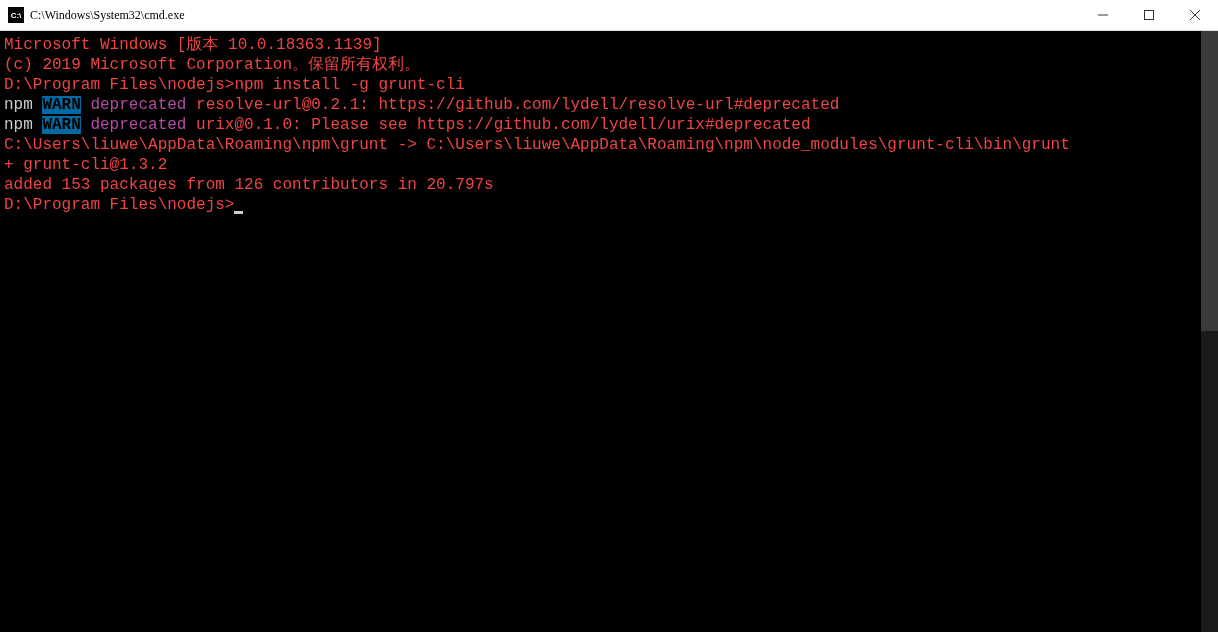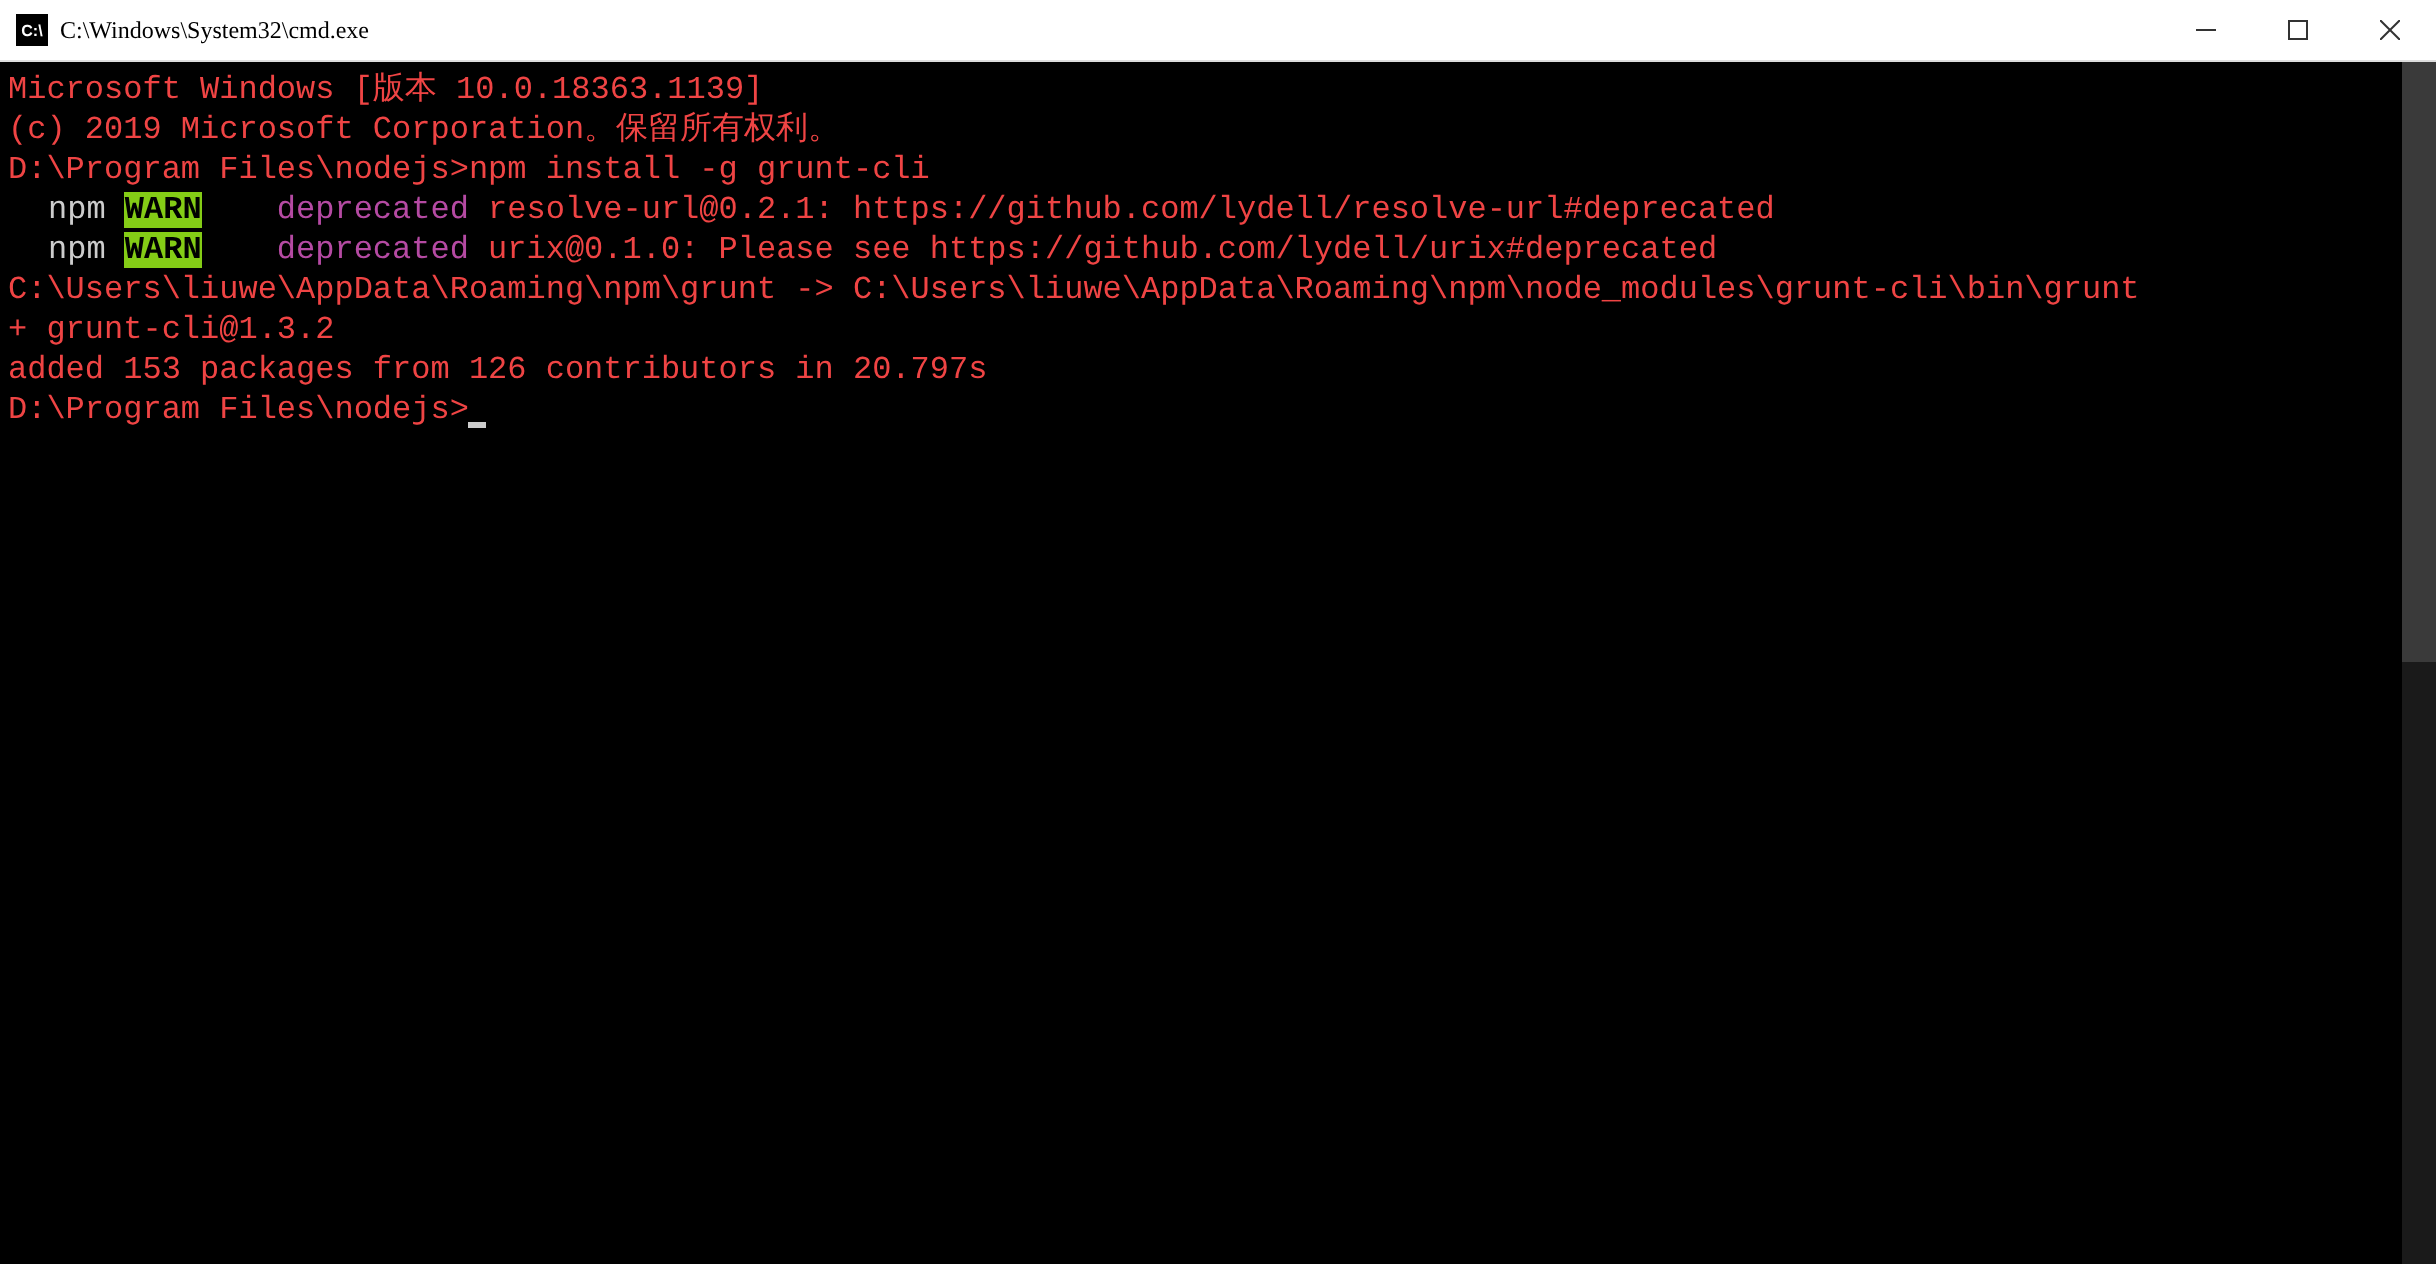--- a/index.html
+++ b/index.html
@@ -70,26 +70,26 @@
     padding: 4px 0 0 4px;
     color: #ccc;
     font-size: 16px;
     line-height: 20px;
     white-space: pre;
     overflow: hidden;
   }
   .terminal .line { display: block; }
   .white-bright { color: #ef4444; }
   .warn-badge {
-    background: #84cc16;
+    background: #0369a1;
     color: #000;
     font-weight: bold;
   }
-  .deprecated { color: #b54aa3; padding-left: 28px; }
-  .npm-pref { color: #ccc; margin-left: 20px; }
+  .deprecated { color: #b54aa3; }
+  .npm-pref { color: #ccc; }
   .cursor {
     display: inline-block;
     width: 9px;
     height: 3px;
     background: #ccc;
     vertical-align: bottom;
     margin-bottom: 1px;
   }
   .scrollbar-right {
     position: absolute;

